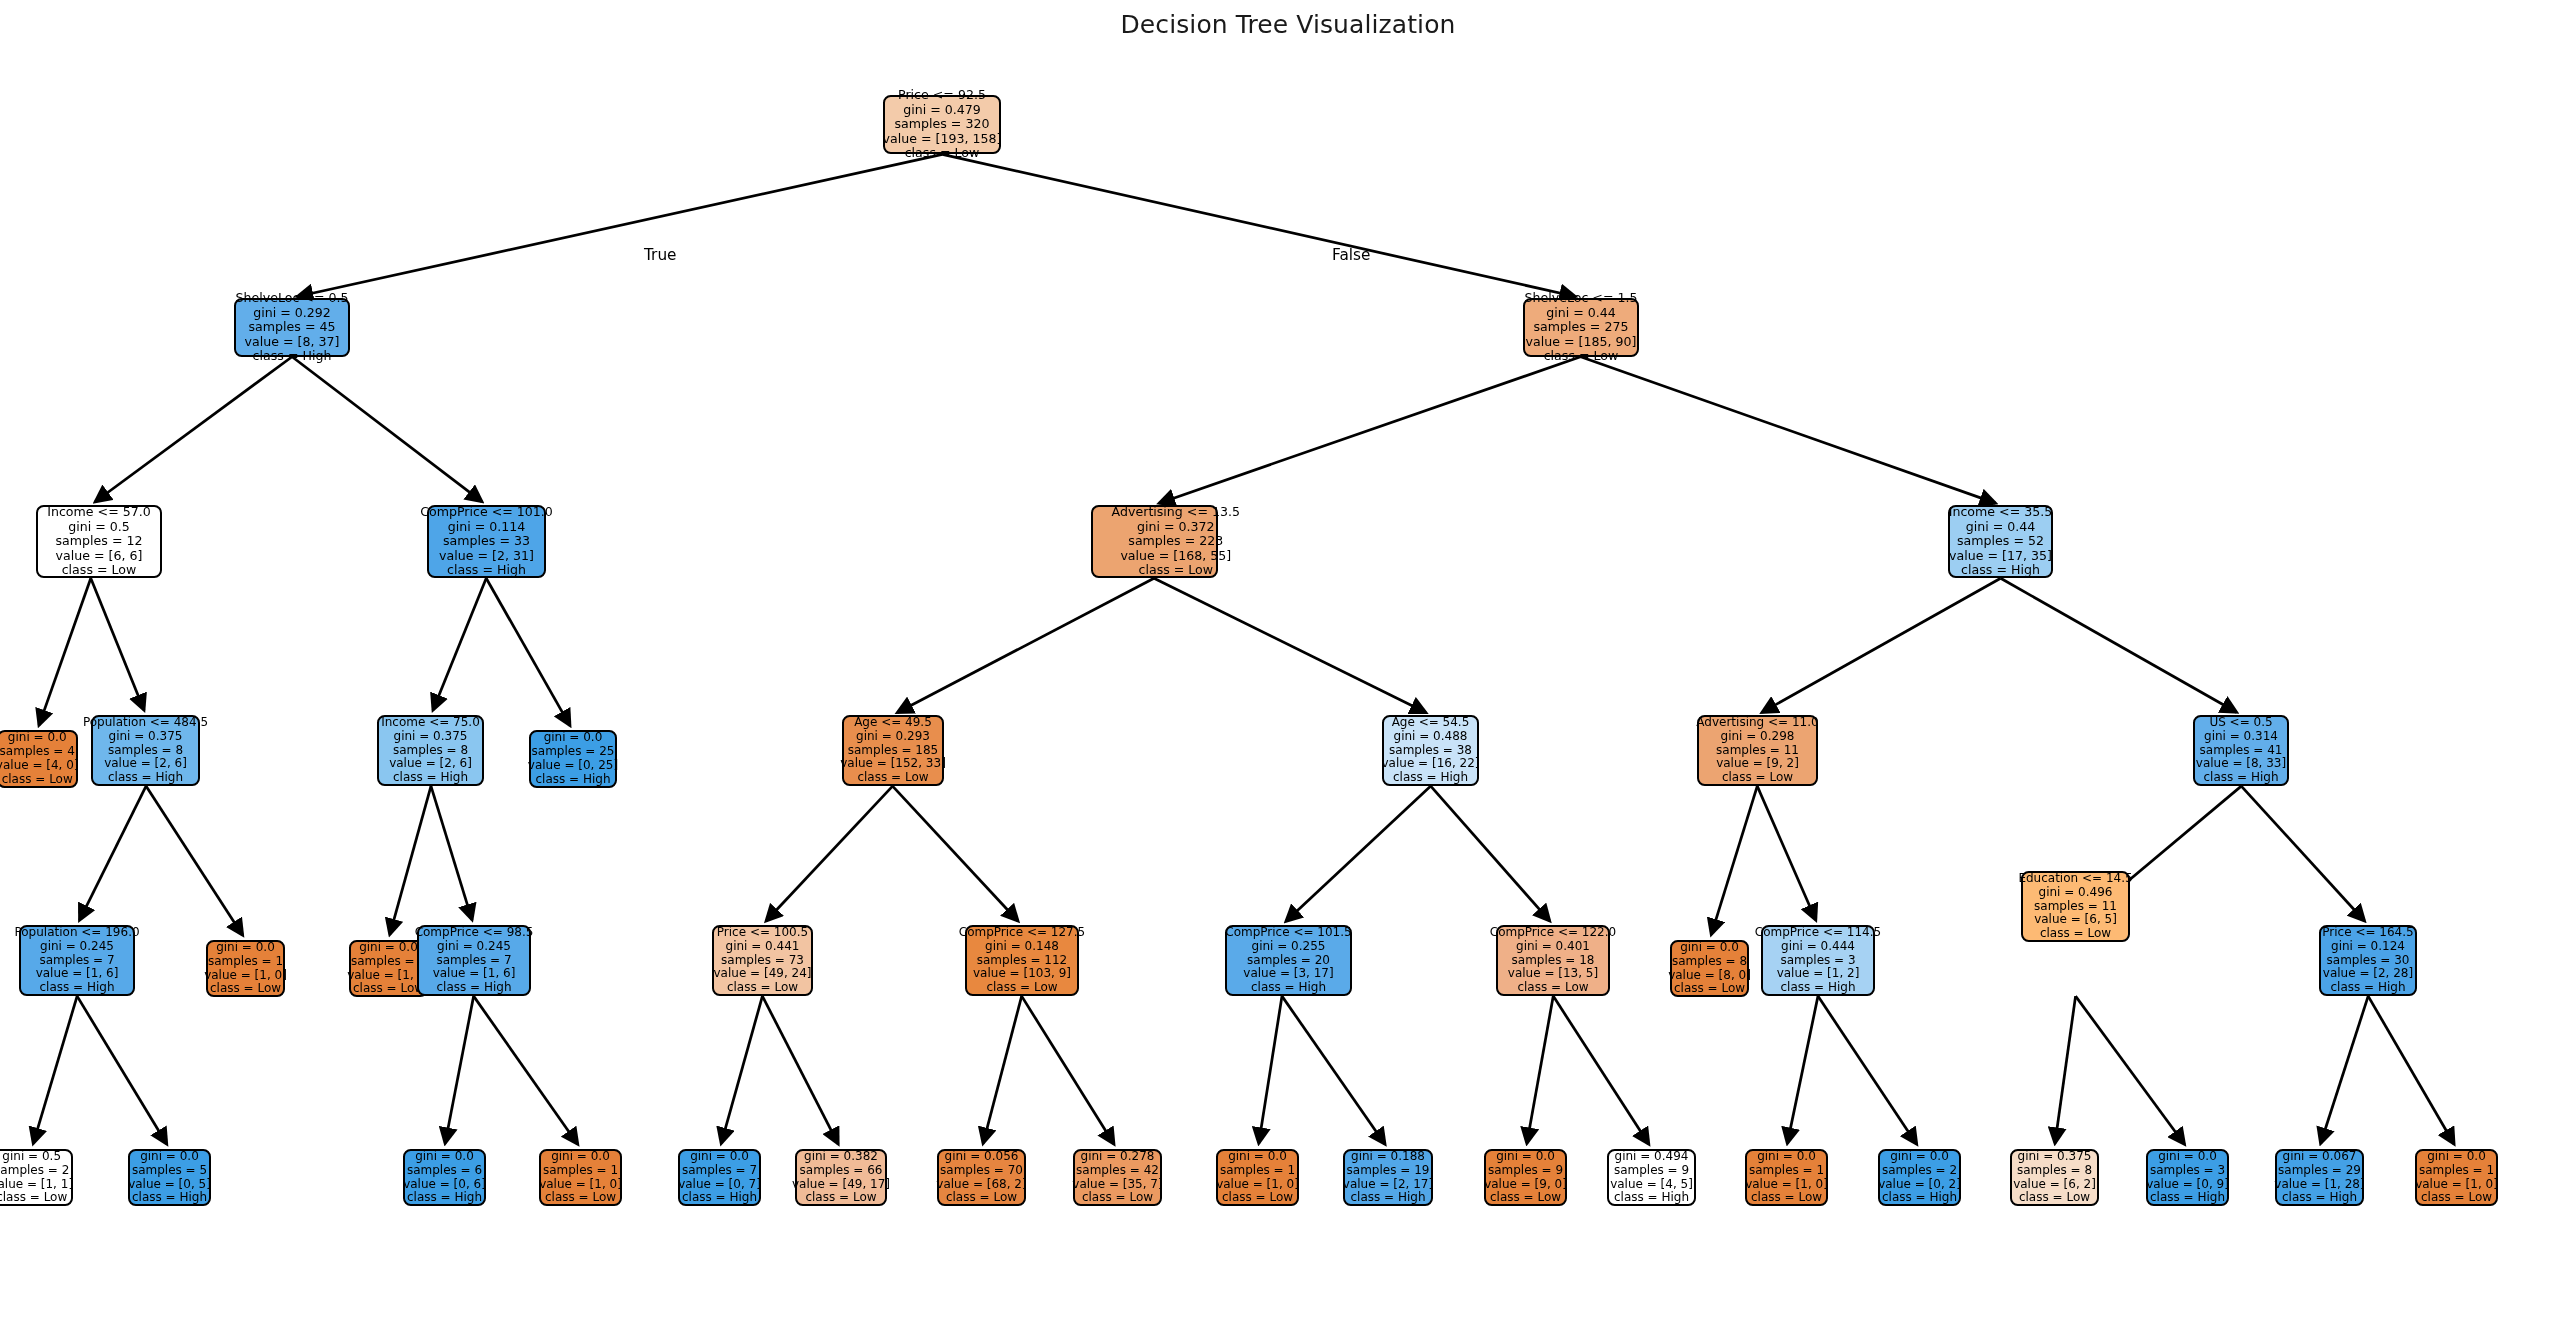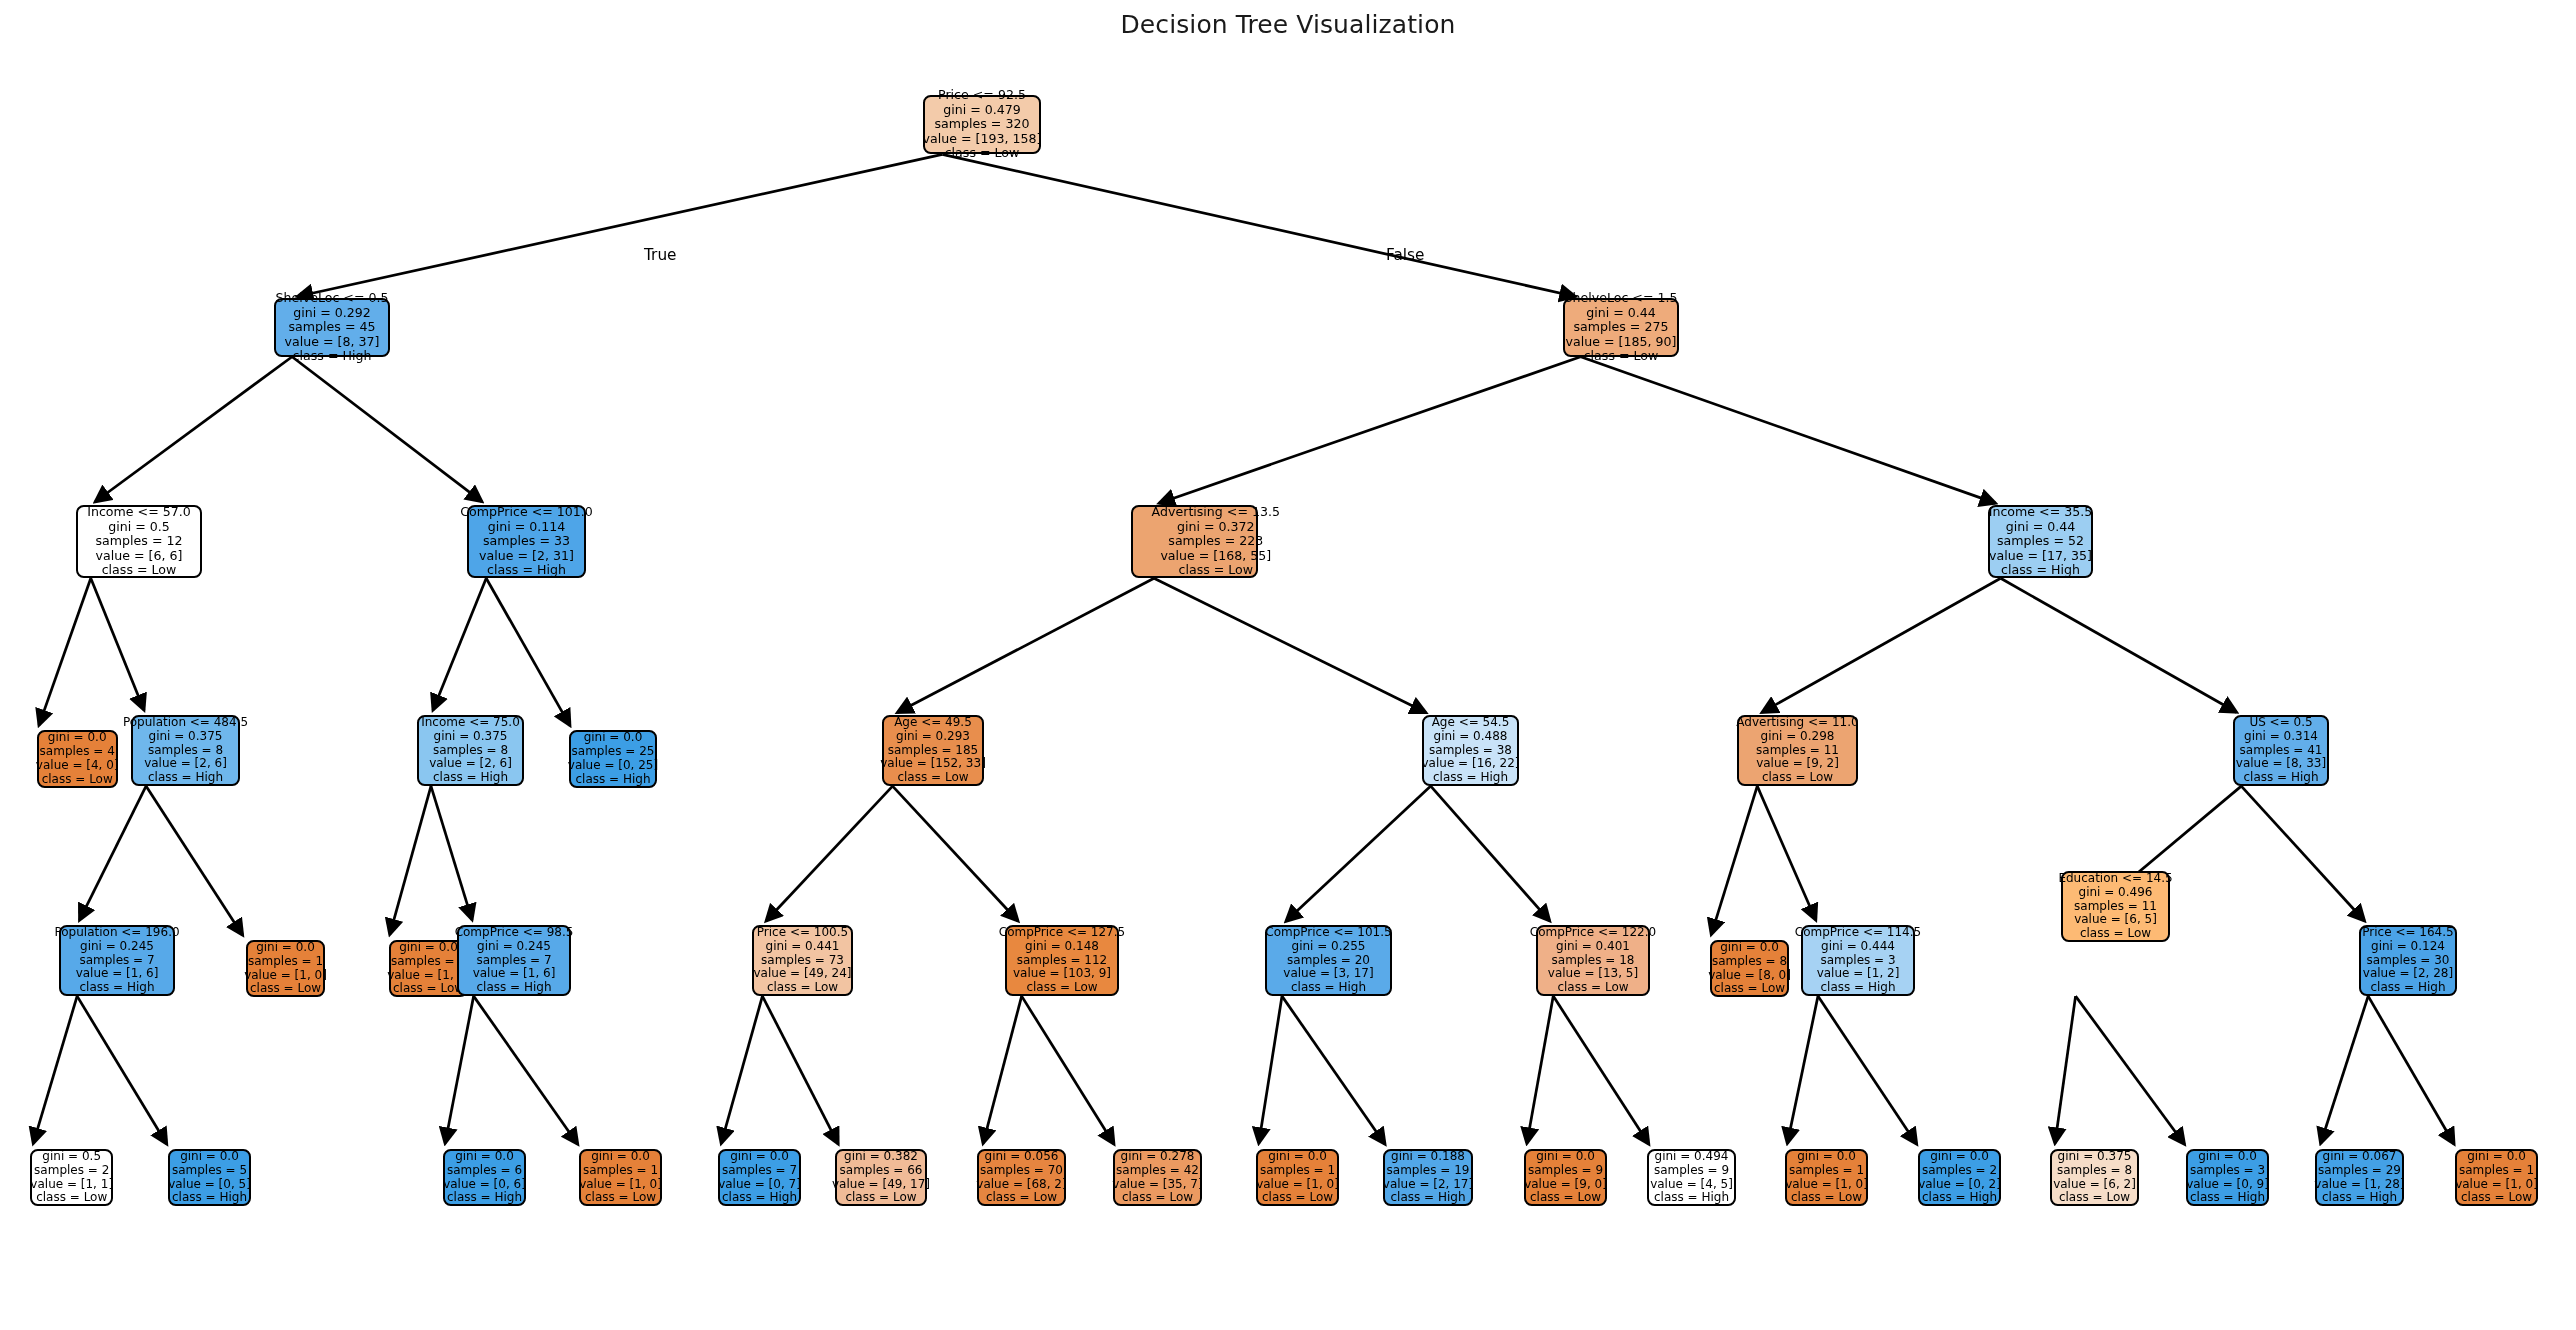--- a/index.html
+++ b/index.html
@@ -41,21 +41,20 @@
     text-align: center;
     line-height: 1.16;
     color: #000000;
     font-family: "DejaVu Sans", sans-serif;
     display: flex;
     flex-direction: column;
     align-items: center;
     justify-content: center;
     padding: 2.2px 4.4px;
     white-space: nowrap;
-    margin-left: 40px;
   }
   .node .ln { display: block; }
   .edge-label {
     position: absolute;
     font-size: 15.3px;
     color: #000000;
     font-family: "DejaVu Sans", sans-serif;
     white-space: nowrap;
   }
 </style>
@@ -406,16 +405,16 @@
       </div>
       <div class="node" style="left: 2415px; top: 1149px; width: 83px; height: 57px; background: rgb(229, 129, 57); font-size: 12px;">
         <span class="ln">gini = 0.0</span>
         <span class="ln">samples = 1</span>
         <span class="ln">value = [1, 0]</span>
         <span class="ln">class = Low</span>
       </div>
     </div>
   <div id="label-layer">
       <div class="edge-label" style="left: 644px; top: 246px;">True</div>
-      <div class="edge-label" style="left: 1386px; top: 246px;">False</div>
+      <div class="edge-label" style="left: 1332px; top: 246px;">False</div>
     </div>
 </div>
 
 
 </body></html>

